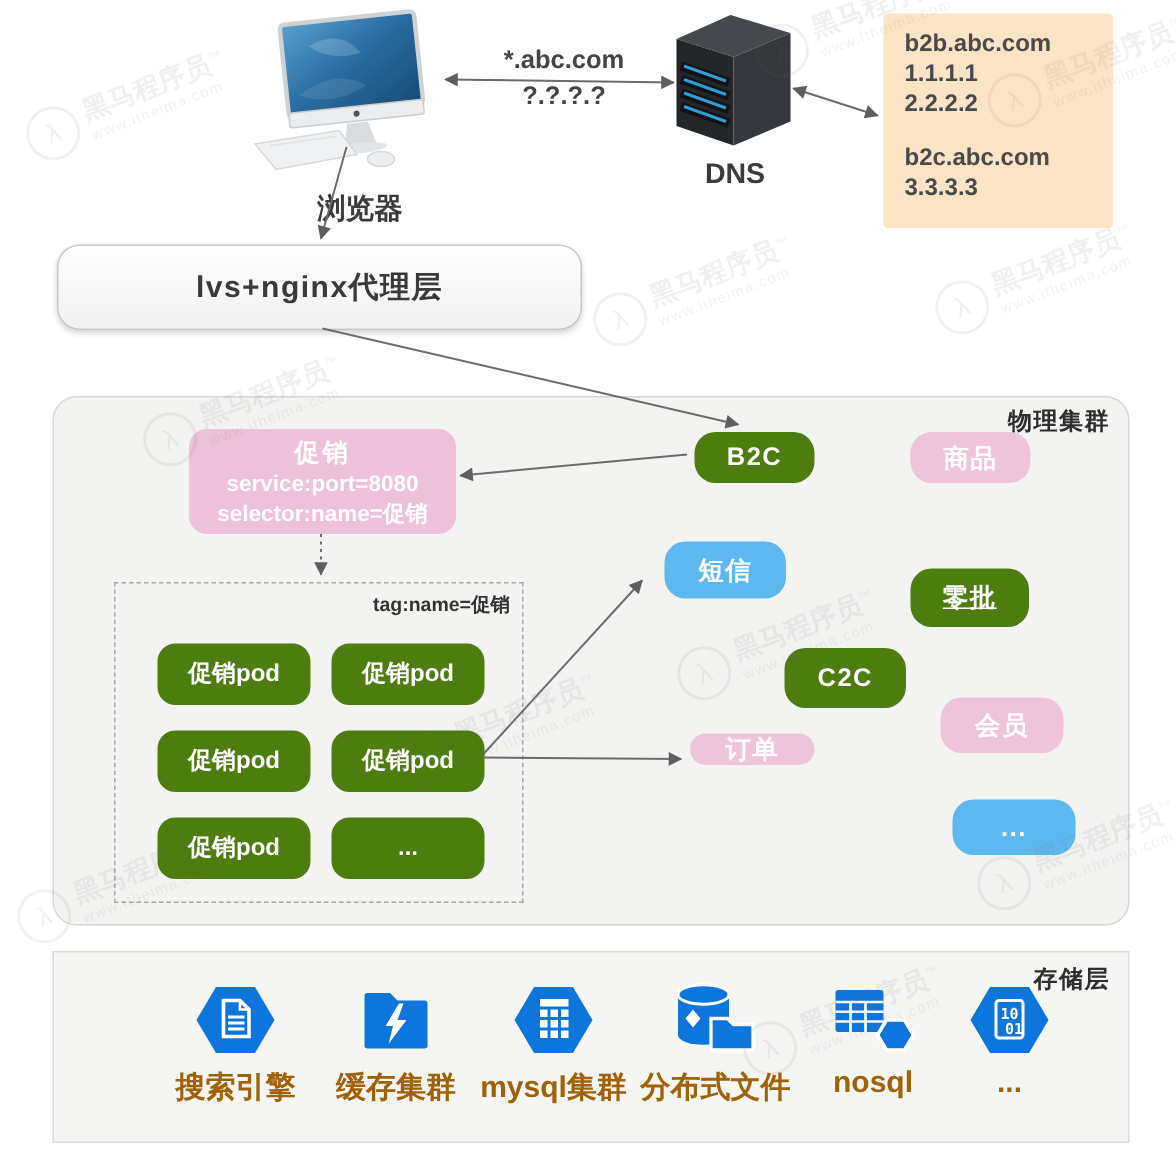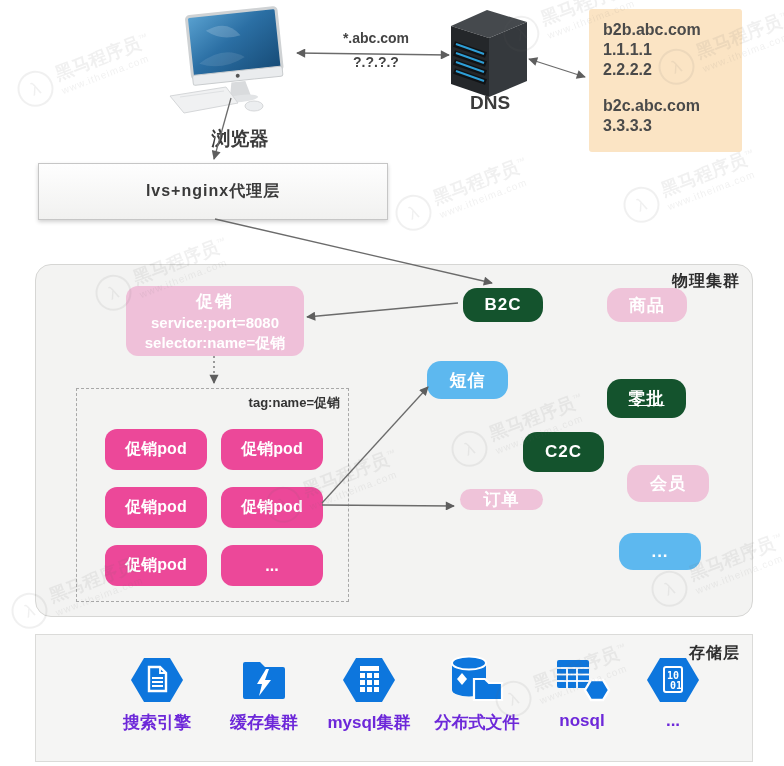--- a/index.html
+++ b/index.html
@@ -2,64 +2,64 @@
 <html><head>
 <meta charset="utf-8">
 <style>
   html,body{margin:0;padding:0;background:#fff;}
   #canvas{position:relative;width:784px;height:766px;background:#ffffff;overflow:hidden;
           font-family:"Liberation Sans","DejaVu Sans",sans-serif;color:#3c3c3c;}
   .abs{position:absolute;}
 
   
   .node-label{position:absolute;font-size:19px;font-weight:600;color:#3b3b3b;text-align:center;}
-  .route-label{position:absolute;font-size:14px;font-weight:600;color:#444;text-align:center;}
+  .route-label{position:absolute;font-size:17px;font-weight:600;color:#444;text-align:center;}
 
   
   .dns-box{position:absolute;left:589px;top:9px;width:153px;height:143px;background:#fbe4c4;
            border-radius:3px;padding:11px 0 0 14px;box-sizing:border-box;}
   .dns-line{font-size:16px;font-weight:600;color:#4a4a4a;line-height:20px;height:20px;}
   .dns-line.gap{height:16px;}
 
   
   .proxy{position:absolute;left:38px;top:163px;width:348px;height:55px;
-         background:linear-gradient(#fefefe,#f1f1f0);border:1px solid #c6c6c6;border-radius:0;
+         background:linear-gradient(#fefefe,#f1f1f0);border:1px solid #c6c6c6;border-radius:15px;
          box-shadow:0 2px 4px rgba(0,0,0,.18);display:flex;align-items:center;justify-content:center;
-         font-size:16px;font-weight:600;color:#3a3a3a;letter-spacing:1px;}
+         font-size:20px;font-weight:600;color:#3a3a3a;letter-spacing:1px;}
 
   
   .cluster{position:absolute;left:35px;top:264px;width:716px;height:351px;background:#f3f3f2;
            border:1px solid #d6d6d4;border-radius:16px;}
   .storage{position:absolute;left:35px;top:634px;width:716px;height:126px;background:#f5f5f4;
            border:1px solid #dbdbd9;border-radius:0;}
   .zone-title{position:absolute;font-size:16px;font-weight:700;color:#2e2e2e;letter-spacing:1px;}
 
   
   .svc{position:absolute;border-radius:14px;color:#fff;display:flex;align-items:center;
        justify-content:center;font-size:17px;font-weight:600;letter-spacing:1px;}
   .pink{background:#efc3d9;border-radius:14px;}
-  .green{background:#14532d;}
-  .blue{background:#5db8ef;}
+  .green{background:#4d7c0f;}
+  .blue{background:#5db8ef;margin-left:16px;}
 
   .promo{position:absolute;left:90px;top:21px;width:178px;height:70px;background:#efc0d9;
          border-radius:12px;color:#fff;text-align:center;padding-top:5px;box-sizing:border-box;}
   .promo .l1{font-size:17px;font-weight:700;line-height:22px;letter-spacing:2px;}
   .promo .l2{font-size:15px;font-weight:600;line-height:20px;}
 
   
   .podzone{position:absolute;left:40px;top:123px;width:273px;height:214px;
            border:1px dashed #a8a8a8;box-sizing:border-box;}
   .podtag{position:absolute;right:8px;top:5px;font-size:13px;font-weight:700;color:#333;}
-  .pod{position:absolute;width:102px;height:41px;background:#ec4899;border-radius:12px;color:#fff;
+  .pod{position:absolute;width:102px;height:41px;background:#4d7c0f;border-radius:12px;color:#fff;
        display:flex;align-items:center;justify-content:center;font-size:16px;font-weight:600;}
 
   
   .stg-item{position:absolute;top:16px;width:120px;text-align:center;}
   .stg-item .ic{height:58px;display:flex;align-items:center;justify-content:center;}
-  .stg-item .lb{margin-top:2px;font-size:17px;font-weight:600;color:#6d28d9;}
+  .stg-item .lb{margin-top:2px;font-size:20px;font-weight:600;color:#a16207;}
 
   
   #wires{position:absolute;left:0;top:0;z-index:3;pointer-events:none;}
 
   
   .wm{position:absolute;z-index:4;opacity:0.09;transform:rotate(-21deg);color:#666;
       display:flex;align-items:flex-start;pointer-events:none;white-space:nowrap;}
   .wm-badge{width:32px;height:32px;border:2px solid #666;border-radius:50%;display:inline-flex;
             align-items:center;justify-content:center;font-size:18px;margin-right:6px;}
   .wm-brand{font-size:18px;font-weight:700;}
@@ -102,21 +102,21 @@
       <line x1="11" y1="40" x2="43" y2="51" stroke="#101214" stroke-width="6"></line>
       <line x1="13" y1="40" x2="41" y2="50" stroke="#2e9ed6" stroke-width="2"></line>
       <line x1="11" y1="49" x2="43" y2="60" stroke="#101214" stroke-width="6"></line>
       <line x1="13" y1="49" x2="41" y2="59" stroke="#2e9ed6" stroke-width="2"></line>
       <line x1="11" y1="58" x2="43" y2="69" stroke="#101214" stroke-width="6"></line>
       <line x1="13" y1="58" x2="41" y2="68" stroke="#2e9ed6" stroke-width="2"></line>
       <line x1="11" y1="67" x2="43" y2="78" stroke="#101214" stroke-width="6"></line>
       <line x1="13" y1="67" x2="41" y2="77" stroke="#2e9ed6" stroke-width="2"></line>
     </g>
   </svg>
-  <div class="node-label" style="left:455px;top:92px;width:70px;">DNS</div>
+  <div class="node-label" style="left:455px;top:106px;width:70px;">DNS</div>
 
   <div class="route-label" style="left:330px;top:30px;width:92px;">*.abc.com</div>
   <div class="route-label" style="left:340px;top:54px;width:72px;">?.?.?.?</div>
 
   <div class="dns-box">
     <div class="dns-line">b2b.abc.com</div>
     <div class="dns-line">1.1.1.1</div>
     <div class="dns-line">2.2.2.2</div>
     <div class="dns-line gap"></div>
     <div class="dns-line">b2c.abc.com</div>

